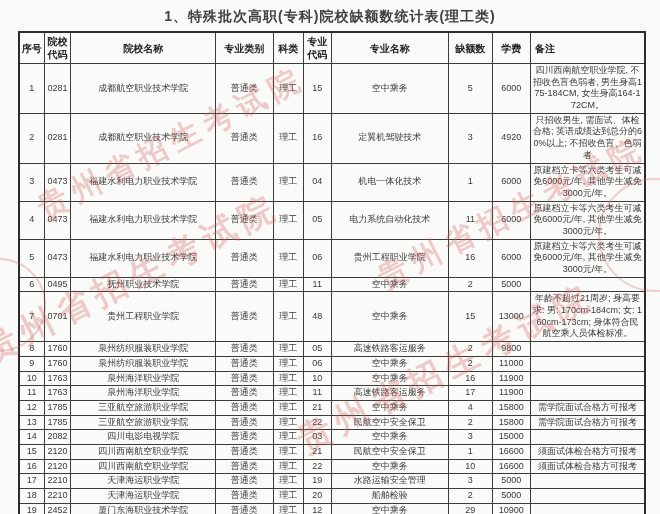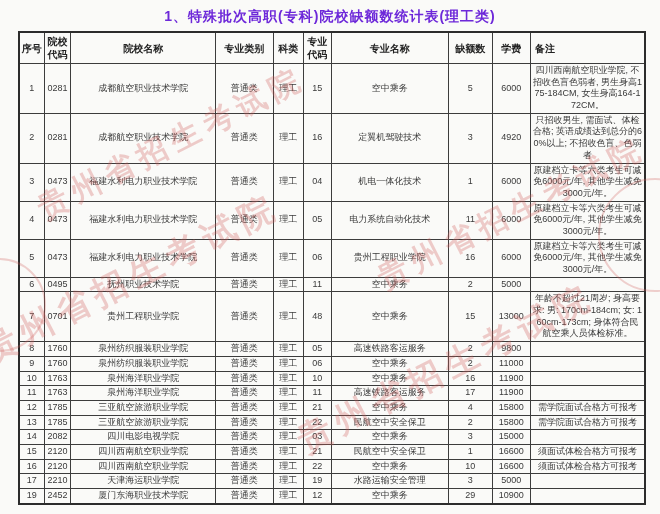--- a/index.html
+++ b/index.html
@@ -3,21 +3,21 @@
 <meta charset="utf-8">
 <style>
   html,body{margin:0;padding:0;}
   body{
     width:660px;height:514px;overflow:hidden;position:relative;
     background:#fafaf8;
     font-family:"Liberation Sans","DejaVu Sans",sans-serif;
     color:#2e2e2e;
   }
   .page-title{
-    text-align:center;font-size:14px;font-weight:bold;color:#6d28d9;
+    text-align:center;font-size:14px;font-weight:bold;color:#404040;
     padding-top:8px;letter-spacing:1px;
   }
   table.sheet{
     border-collapse:collapse;table-layout:fixed;
     width:628px;margin:5px 0 0 18px;
     background:transparent;position:relative;z-index:2;
   }
   table.sheet th,table.sheet td{
     border:1px solid #3c3c3c;
     font-size:9px;line-height:1.3;
@@ -275,20 +275,32 @@
         <td class="c-name">天津海运职业学院</td>
         <td>普通类</td>
         <td>理工</td>
         <td>19</td>
         <td>水路运输安全管理</td>
         <td>3</td>
         <td>5000</td>
         <td class="c-remark"></td>
       </tr>
       <tr>
+        <td>18</td>
+        <td>2210</td>
+        <td class="c-name">天津海运职业学院</td>
+        <td>普通类</td>
+        <td>理工</td>
+        <td>20</td>
+        <td>船舶检验</td>
+        <td>2</td>
+        <td>5000</td>
+        <td class="c-remark"></td>
+      </tr>
+      <tr>
         <td>19</td>
         <td>2452</td>
         <td class="c-name">厦门东海职业技术学院</td>
         <td>普通类</td>
         <td>理工</td>
         <td>12</td>
         <td>空中乘务</td>
         <td>29</td>
         <td>10900</td>
         <td class="c-remark"></td>

